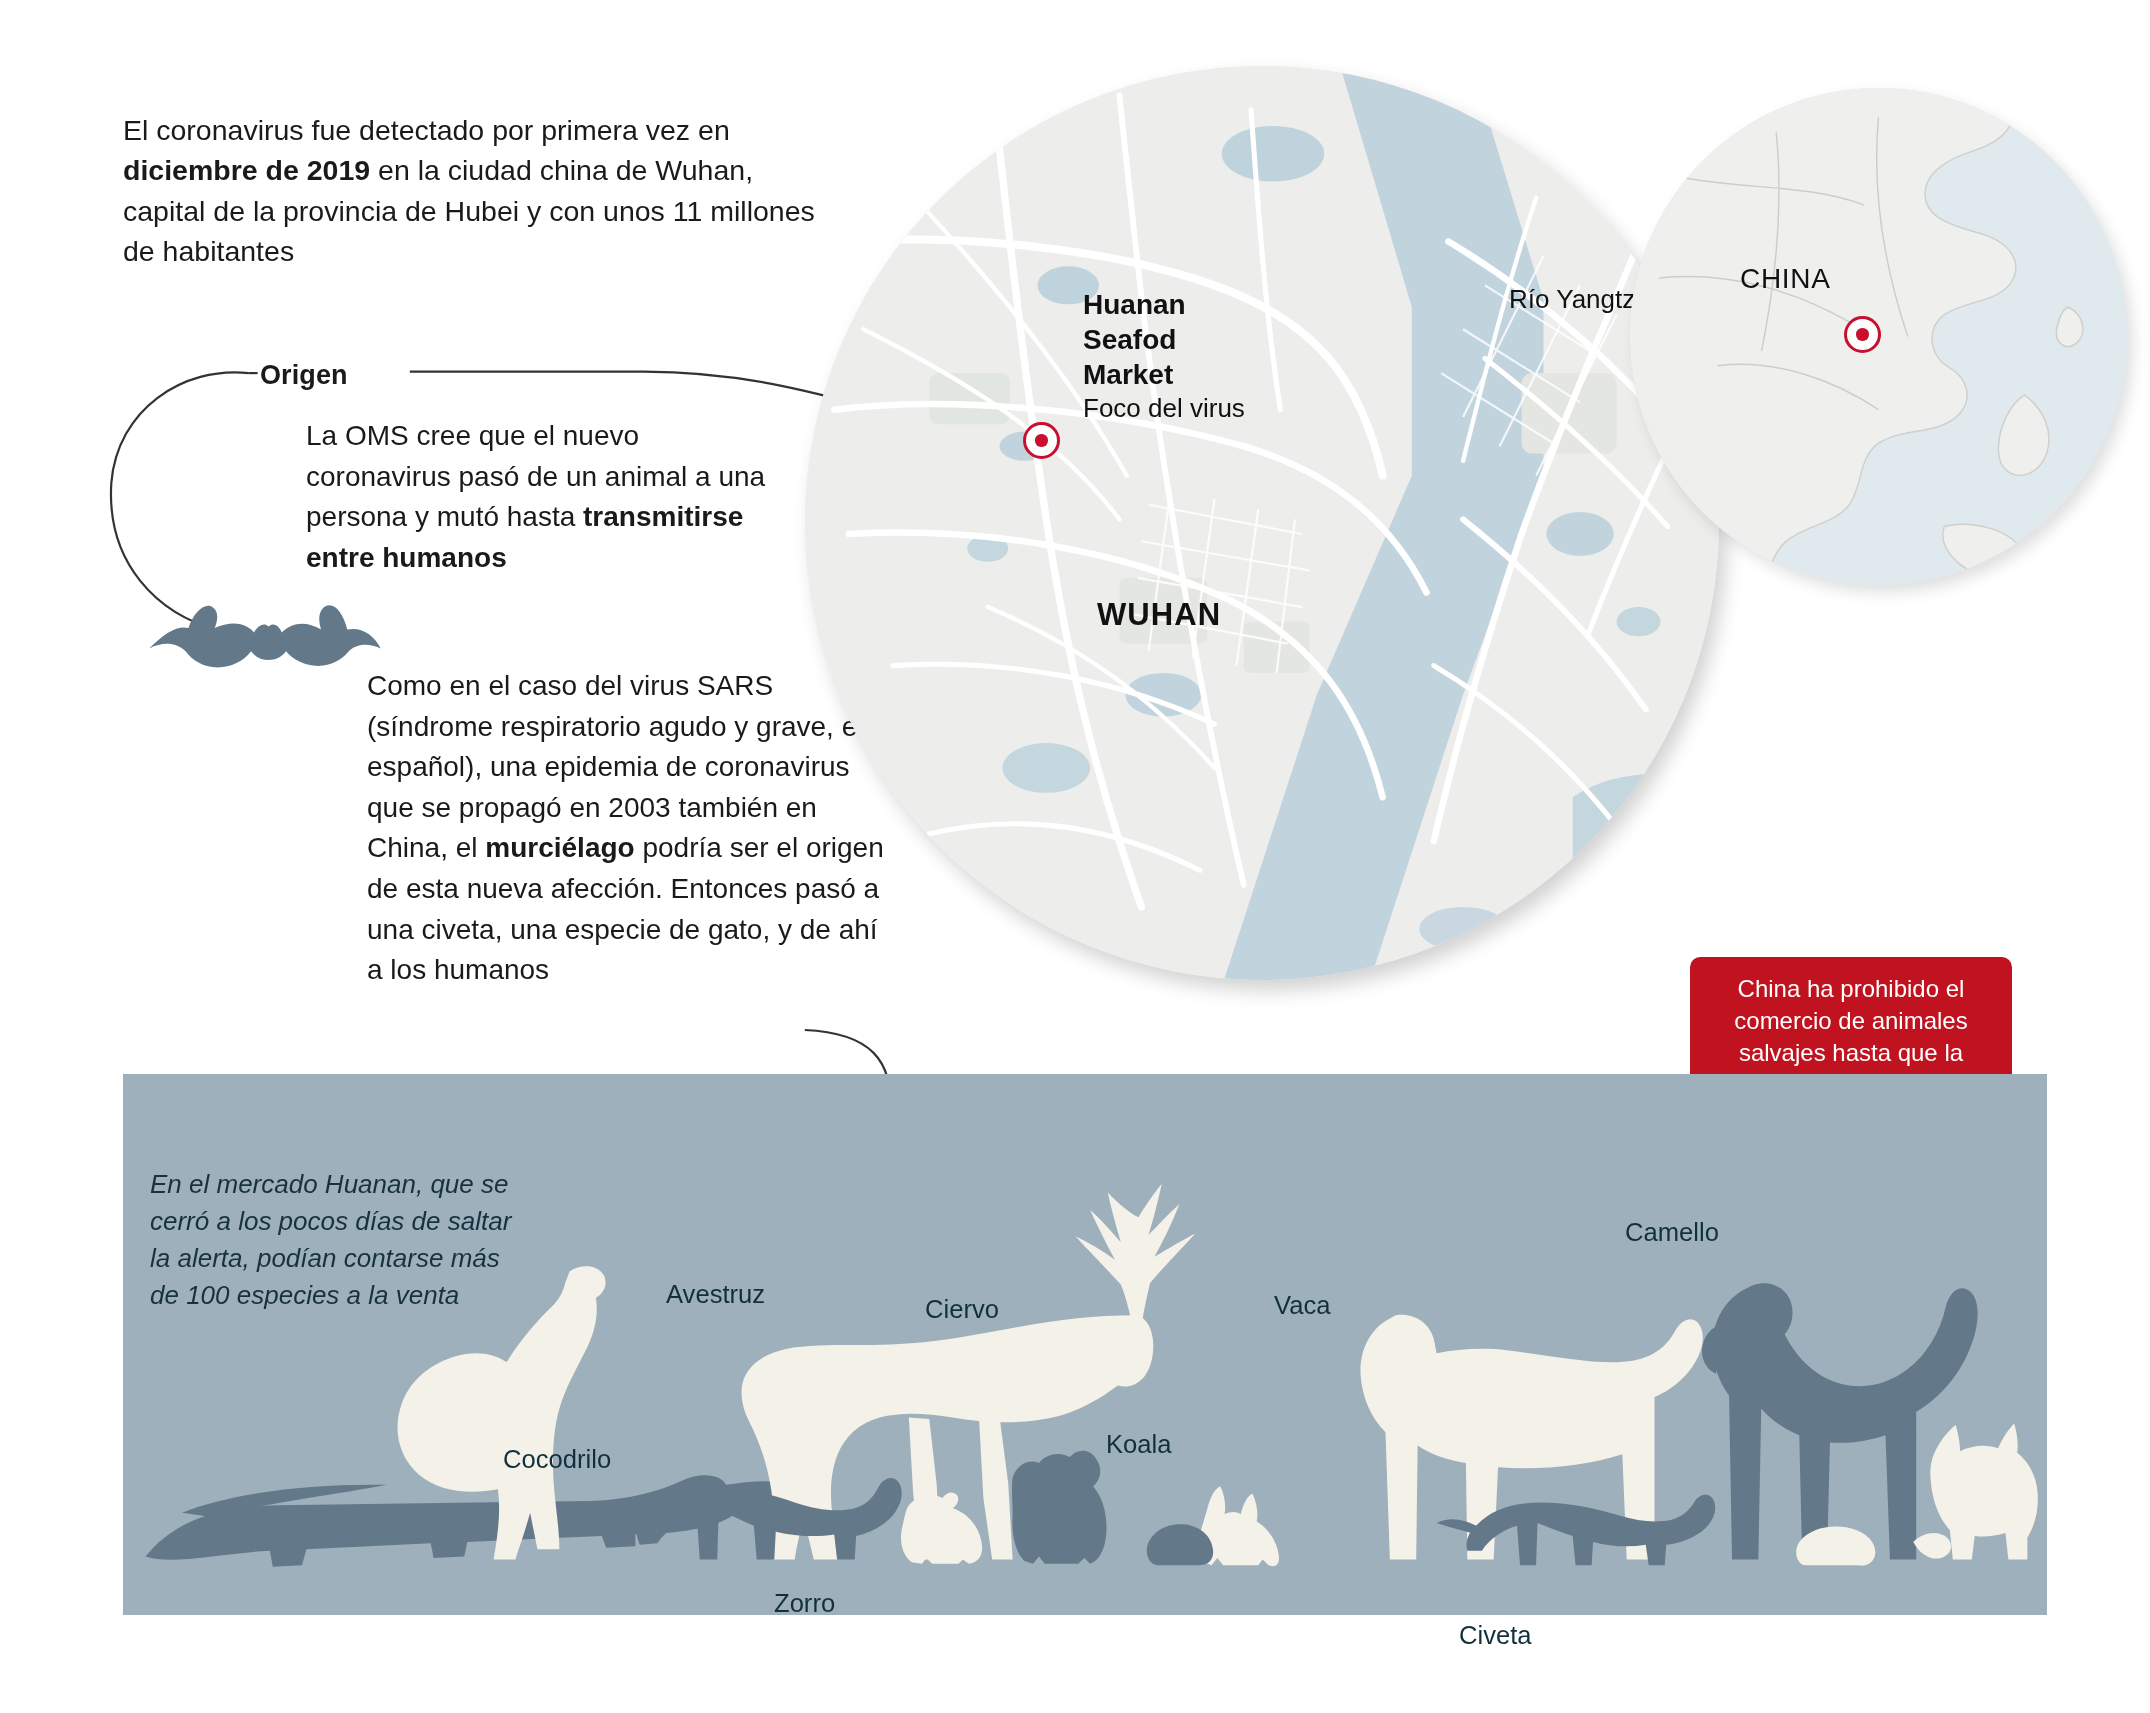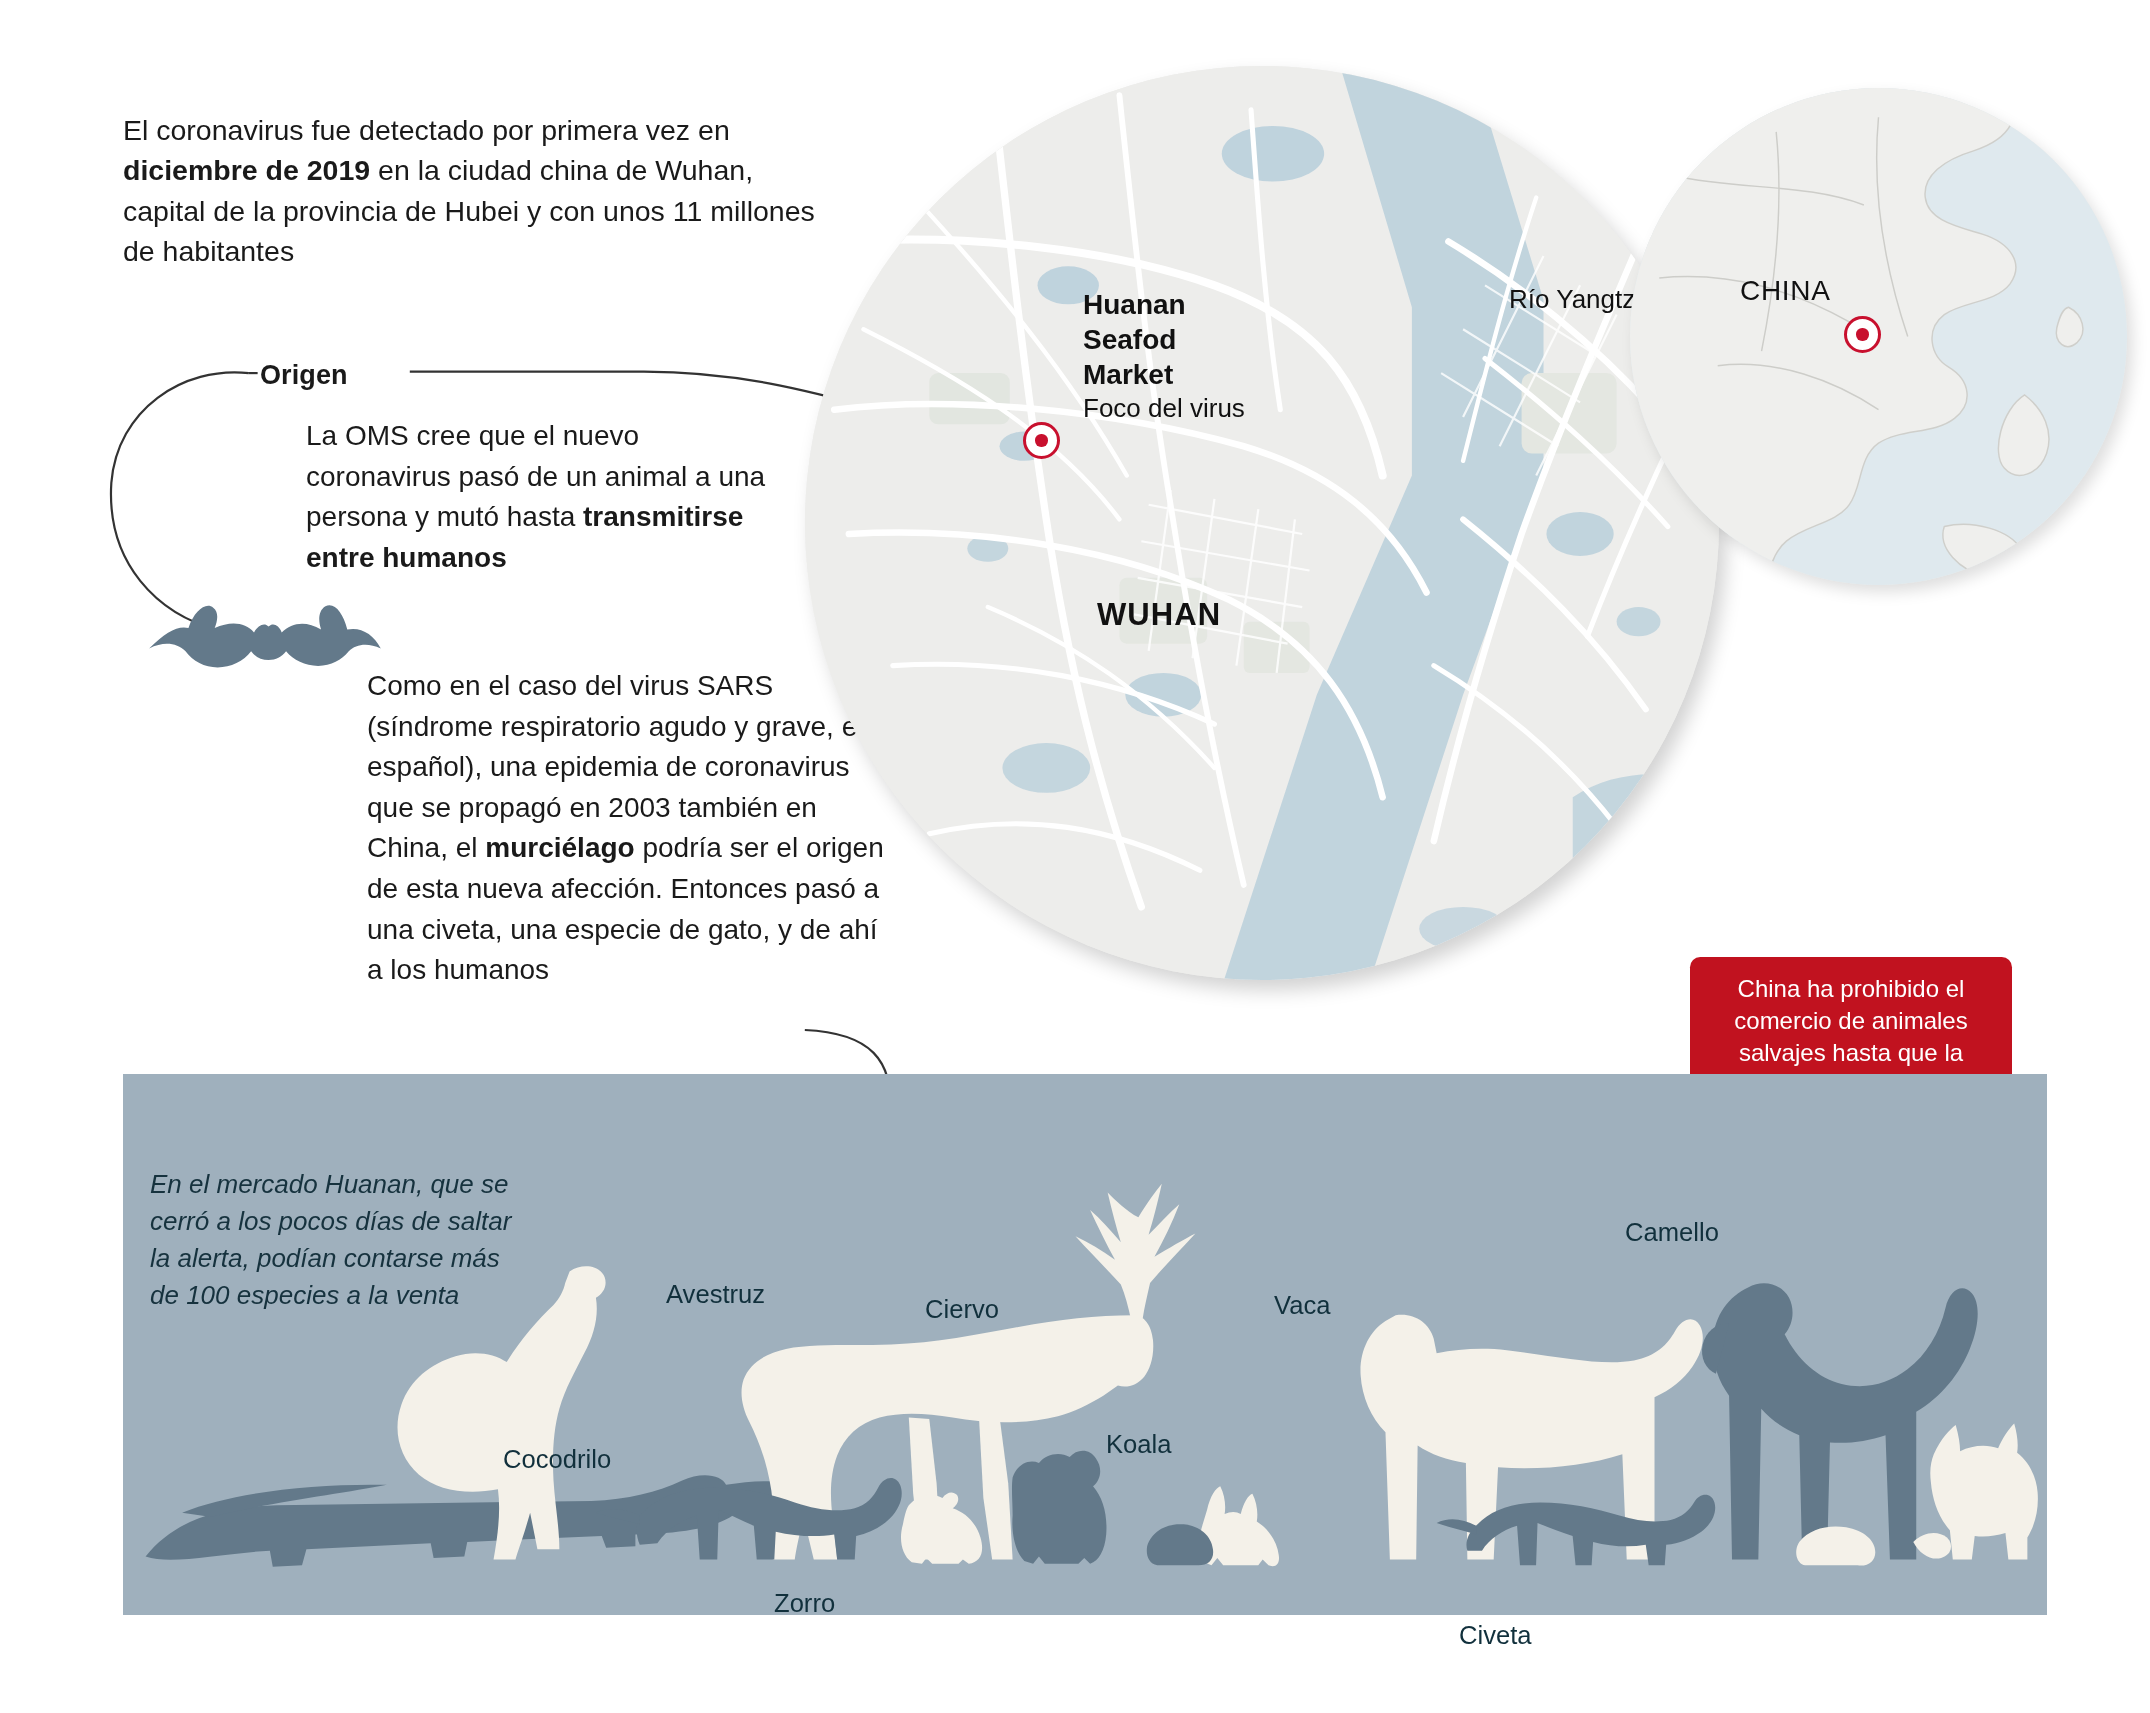--- a/index.html
+++ b/index.html
@@ -74,21 +74,21 @@
   #marker-china{left:1844px;top:316px;}
 
   
   .china-circle{
     position:absolute;left:1630px;top:88px;width:497px;height:497px;
     border-radius:50%;background:#eeeeec;overflow:hidden;
     box-shadow:5.9px 7.3px 14.6px rgba(0,0,0,.13);
   }
   .lbl-china{
     position:absolute;left:1740px;top:263px;
-    font-size:28px;color:#111;letter-spacing:0.7px;margin-top:12px;
+    font-size:28px;color:#111;letter-spacing:0.7px;
   }
 
   
   .red-box{
     position:absolute;left:1690px;top:957px;width:322px;
     background:#c1121f;color:#fff;border-radius:10.2px;
     padding:16px 13px 19px 13px;
     font-size:24px;line-height:1.33;text-align:center;
     box-sizing:border-box;
   }

